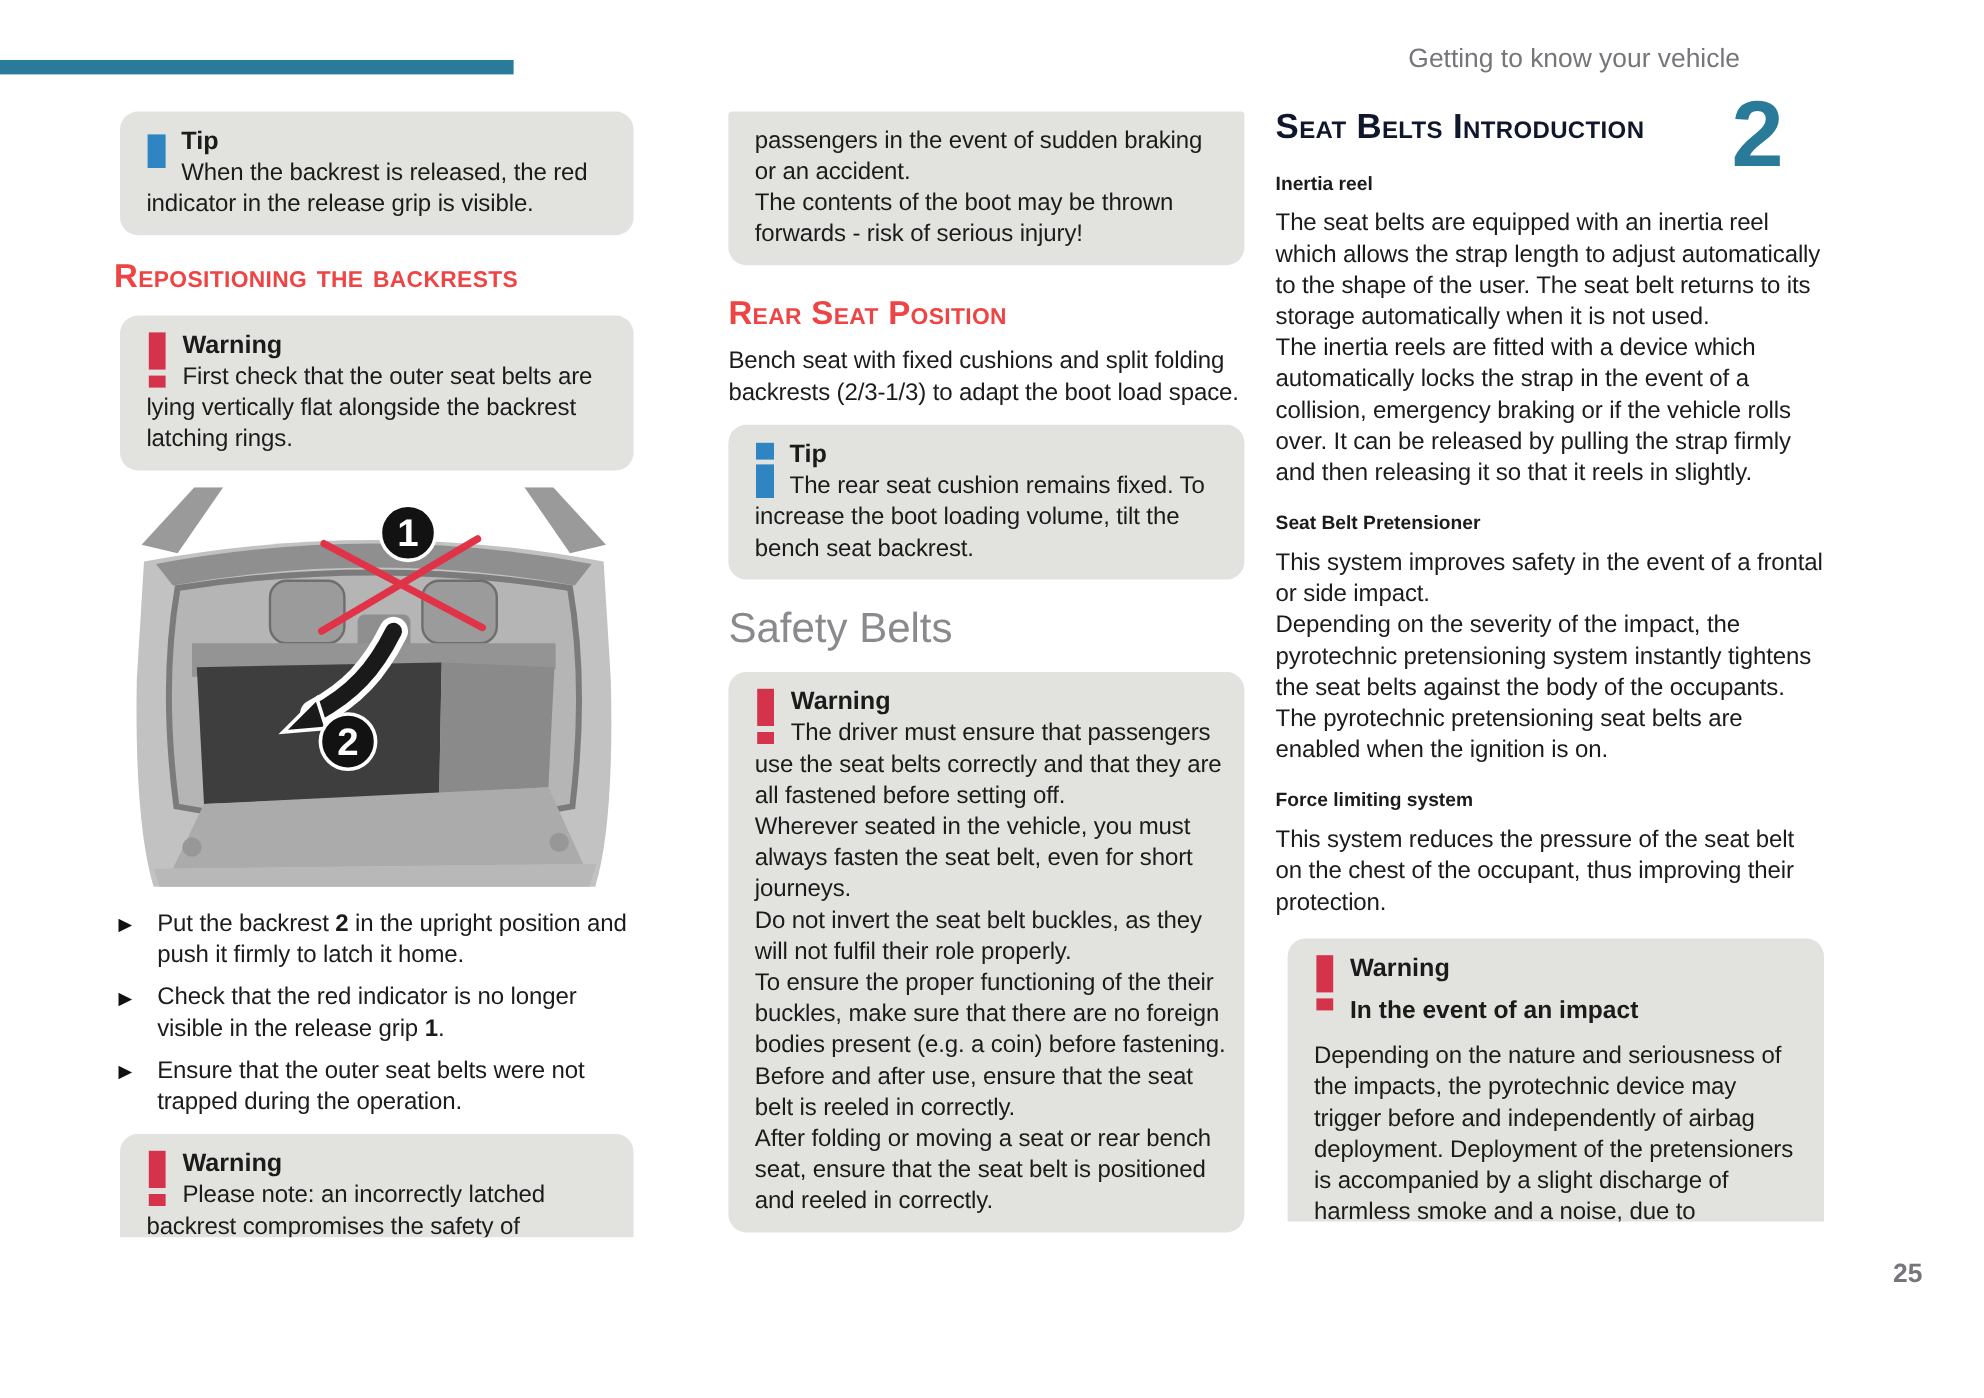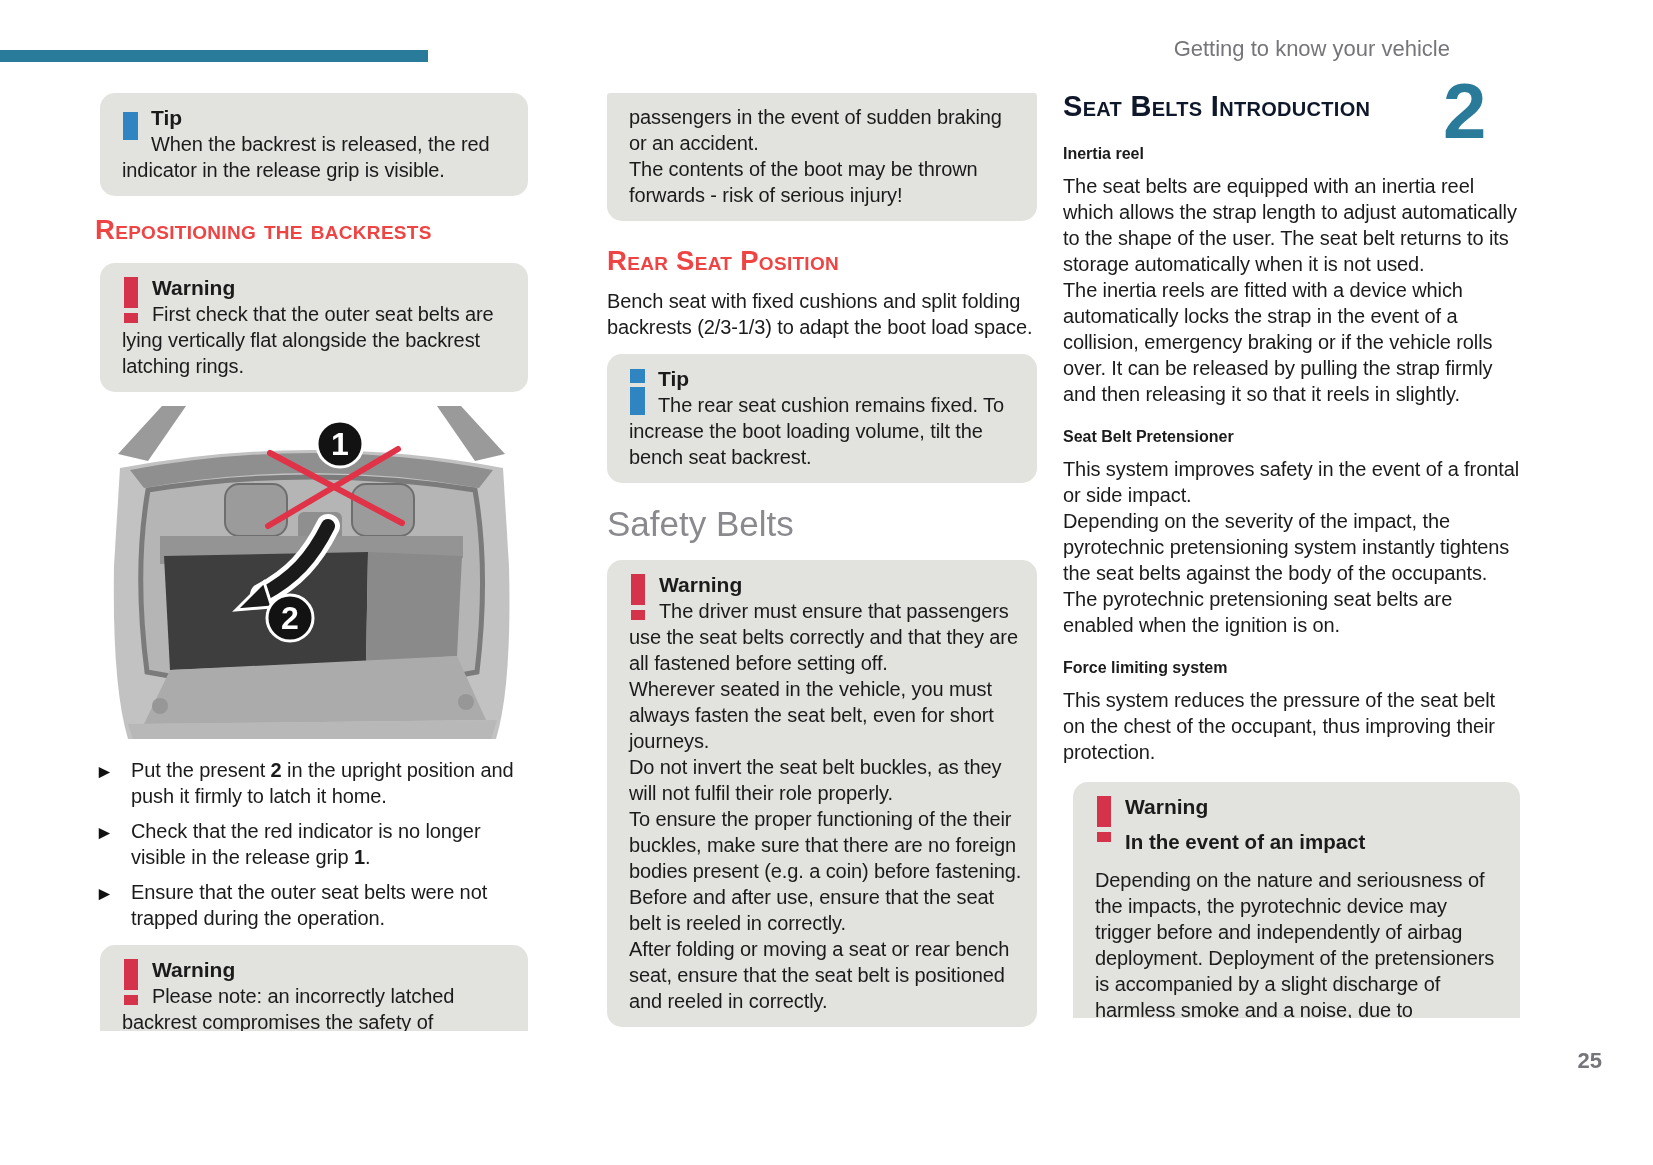--- a/index.html
+++ b/index.html
@@ -141,21 +141,21 @@
         <g>
           <circle cx="190" cy="212" r="23" fill="#121212" stroke="#ffffff" stroke-width="3"></circle>
           <text x="190" y="223" text-anchor="middle" font-family="Liberation Sans, sans-serif" font-size="32" font-weight="bold" fill="#ffffff">2</text>
         </g>
       </svg>
     </div>
 
     <div class="bullets bt">
       <div class="bullet">
         <span class="marker">►</span>
-        <span>Put the present </span><b>2</b><span> in the upright position and push it firmly to latch it home.</span>
+        <span>Put the backrest </span><b>2</b><span> in the upright position and push it firmly to latch it home.</span>
       </div>
       <div class="bullet">
         <span class="marker">►</span>
         <span>Check that the red indicator is no longer visible in the release grip </span><b>1</b><span>.</span>
       </div>
       <div class="bullet">
         <span class="marker">►</span>
         <span>Ensure that the outer seat belts were not trapped during the operation.</span><b></b><span></span>
       </div>
     </div>

